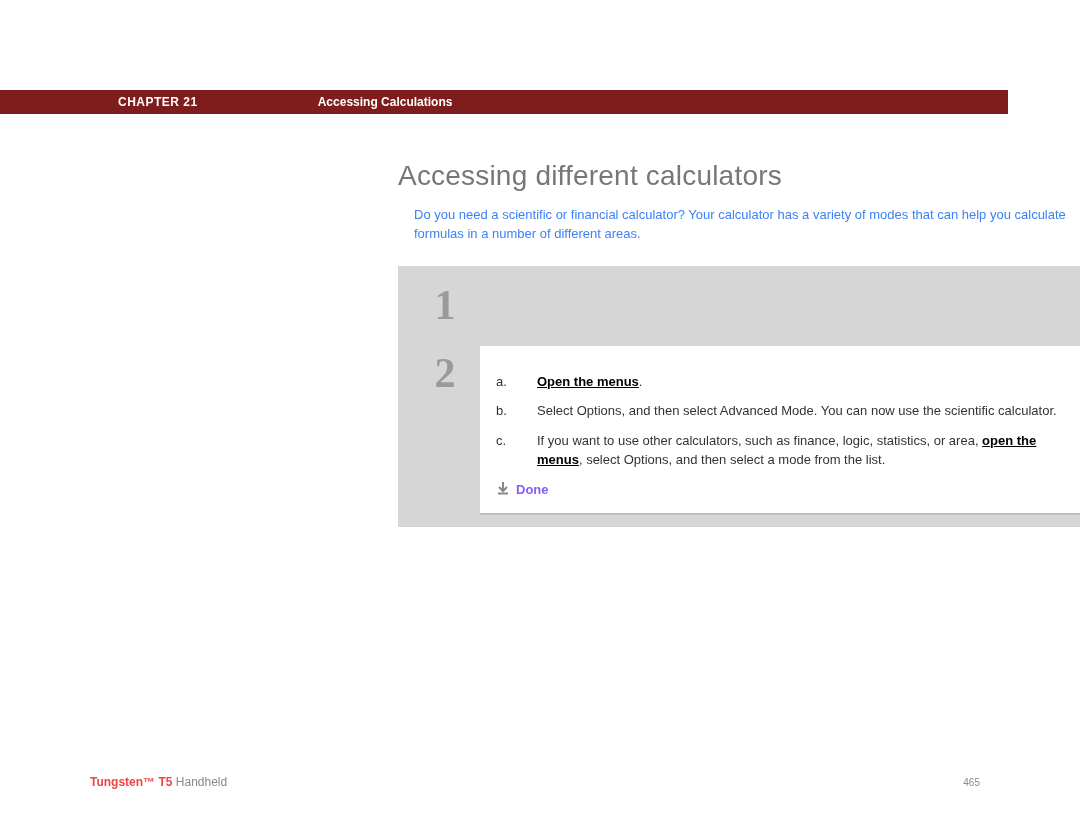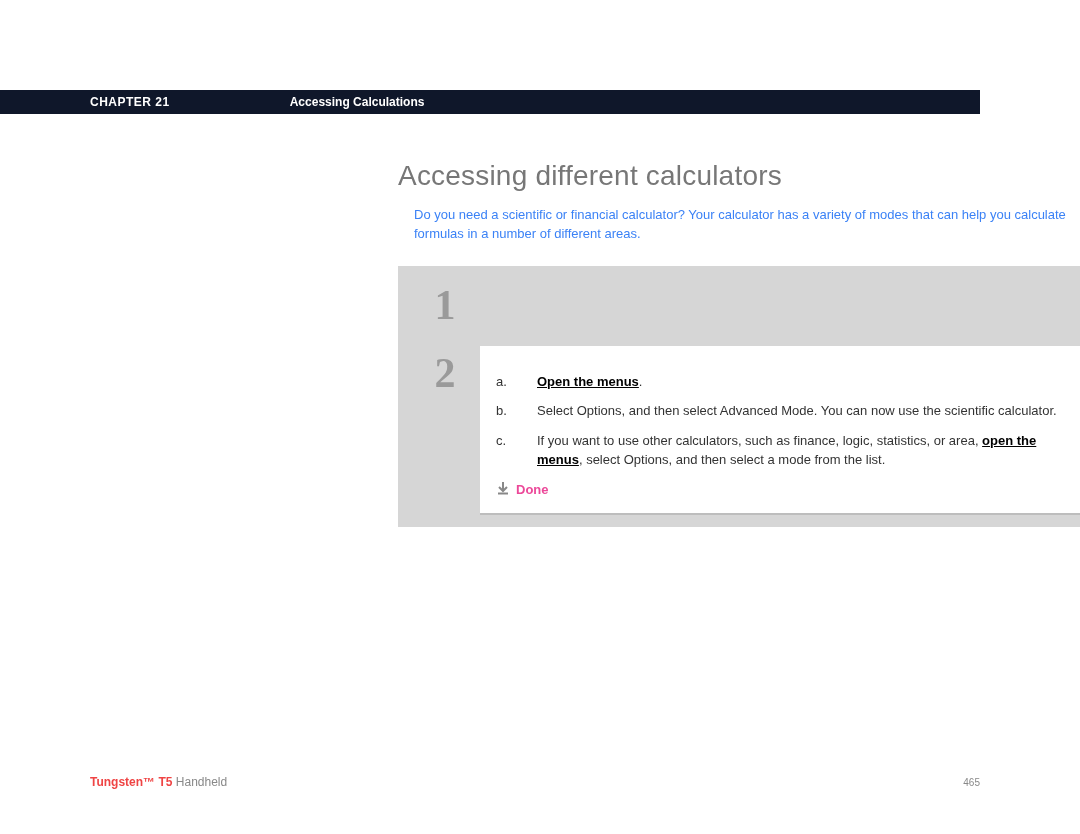--- a/index.html
+++ b/index.html
@@ -13,26 +13,27 @@
     color: #333;
   }
 
   
   .header-bar {
     position: absolute;
     top: 90px;
     left: 0;
     width: 980px;
     height: 24px;
-    background: #0f172a;
+    background: #7f1d1d;
     color: #fff;
     font-size: 12px;
     font-weight: bold;
     display: flex;
     align-items: center;
+    padding-left: 28px;
   }
   .header-bar .chapter {
     padding-left: 90px;
     letter-spacing: 0.5px;
   }
   .header-bar .section-title {
     padding-left: 120px;
   }
 
   
@@ -119,21 +120,21 @@
     align-items: center;
     margin-top: 8px;
   }
   .done-row .icon {
     color: #888;
     margin-right: 6px;
     font-size: 16px;
     line-height: 1;
   }
   .done-row .label {
-    color: #ec4899;
+    color: #8b5cf6;
     font-weight: bold;
     font-size: 13px;
   }
   .calc-icon svg { display: inline-block; vertical-align: -4px; margin-left:2px; margin-right:2px;}
 
   
   .footer {
     position: absolute;
     top: 775px;
     left: 90px;

